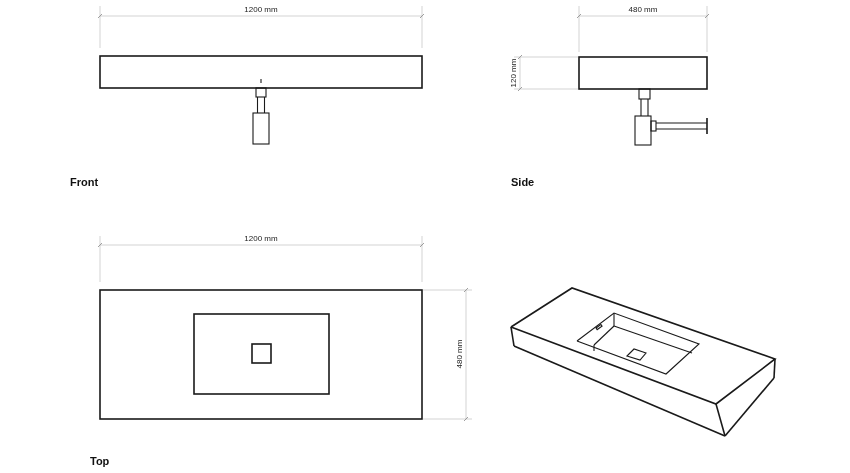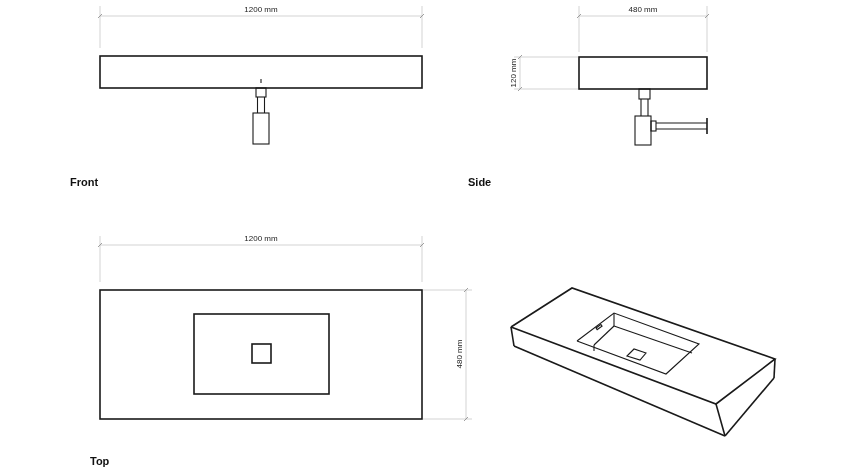--- a/index.html
+++ b/index.html
@@ -88,14 +88,14 @@
     <line class="thin" x1="614" y1="313" x2="614" y2="326"></line>
     <line class="thin" x1="614" y1="326" x2="594" y2="345"></line>
     <line class="thin" x1="614" y1="326" x2="692" y2="353"></line>
     <line class="thin" x1="594" y1="345" x2="594" y2="351"></line>
     <rect class="thin" x="0" y="0" width="6" height="2" transform="translate(596,328) rotate(-35)"></rect>
     <polygon class="thin" points="627,356 634,349 646,353 640,360"></polygon>
   </g>
 </svg>
 
 <div class="label" style="left:70px; top:176px;">Front</div>
-<div class="label" style="left:468px; top:176px;">Side</div>
+<div class="label" style="left:511px; top:176px;">Side</div>
 <div class="label" style="left:70px; top:455px;margin-left:20px;">Top</div>
 
 </body></html>

